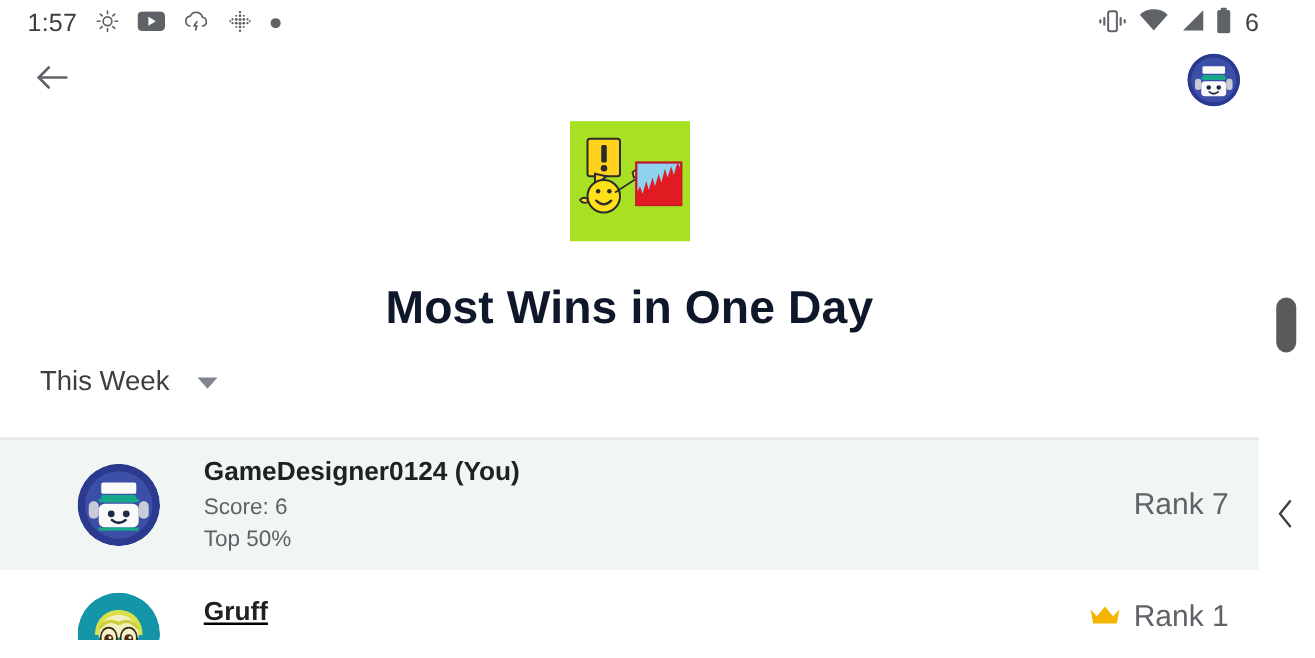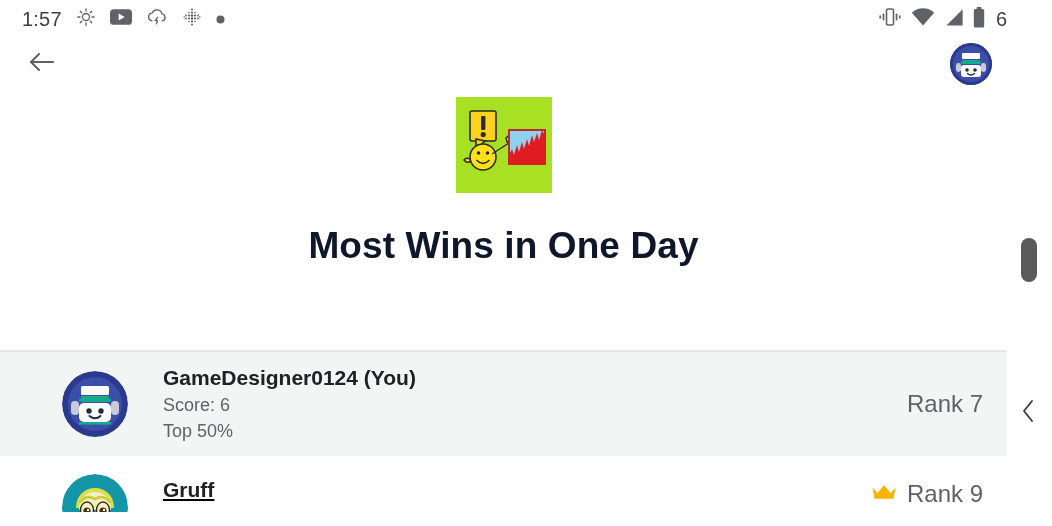--- a/index.html
+++ b/index.html
@@ -243,20 +243,24 @@
         <path d="M36 57 L56 44" stroke="#2b2b2b" stroke-width="1.2"></path>
         <path d="M50 41q5-5 9-2-2 5-8 6z" fill="#ffd21e" stroke="#2b2b2b" stroke-width="1.4"></path>
 
         <rect x="53" y="33" width="36" height="34" fill="#8fd2f0" stroke="#c0152a" stroke-width="1.8"></rect>
         <polygon points="53,67 53,58 56,52 58,58 61,48 63,55 66,45 68,52 71,42 73,49 76,38 78,45 81,36 83,43 86,33 89,39 89,67" fill="#e11b22"></polygon>
       </svg>
     </div>
     <div class="page-title">Most Wins in One Day</div>
   </div>
 
+  <div class="filter-row">
+    <span class="filter-label">This Week</span>
+    <span class="caret"></span>
+  </div>
 
   <div class="list">
     <div class="divider"></div>
 
     <div class="row highlight">
       <div class="row-avatar">
         <svg width="66" height="66" viewBox="0 0 66 66">
           <circle cx="33" cy="33" r="33" fill="#2b3a8f"></circle>
           <path d="M6 33a27 27 0 0 1 54 0 27 27 0 0 1-54 0" fill="#3c4fa8"></path>
           <rect x="19" y="15" width="28" height="9" rx="1.5" fill="#fafafa"></rect>
@@ -298,21 +302,21 @@
       </div>
       <div class="row-info">
         <div class="row-name">Gruff</div>
       </div>
       <div class="row-rank">
         <span>
           <svg width="26" height="18" viewBox="0 0 26 18">
             <path d="M1.5 4.5 6.5 10 13 2.2 19.5 10 24.5 4.5 22.5 15.8H3.5Z" fill="#f4b400"></path>
           </svg>
         </span>
-        <span class="rank-text">Rank 9</span>
+        <span class="rank-text">Rank 1</span>
       </div>
     </div>
   </div>
 
   <div class="rail">
     <div class="scroll-thumb"></div>
     <div class="rail-chev">
       <svg width="20" height="26" viewBox="0 0 20 26" fill="none" stroke="#3c4043" stroke-width="1.9" stroke-linecap="round" stroke-linejoin="round">
         <path d="M13 3 5 13l8 10"></path>
       </svg>

